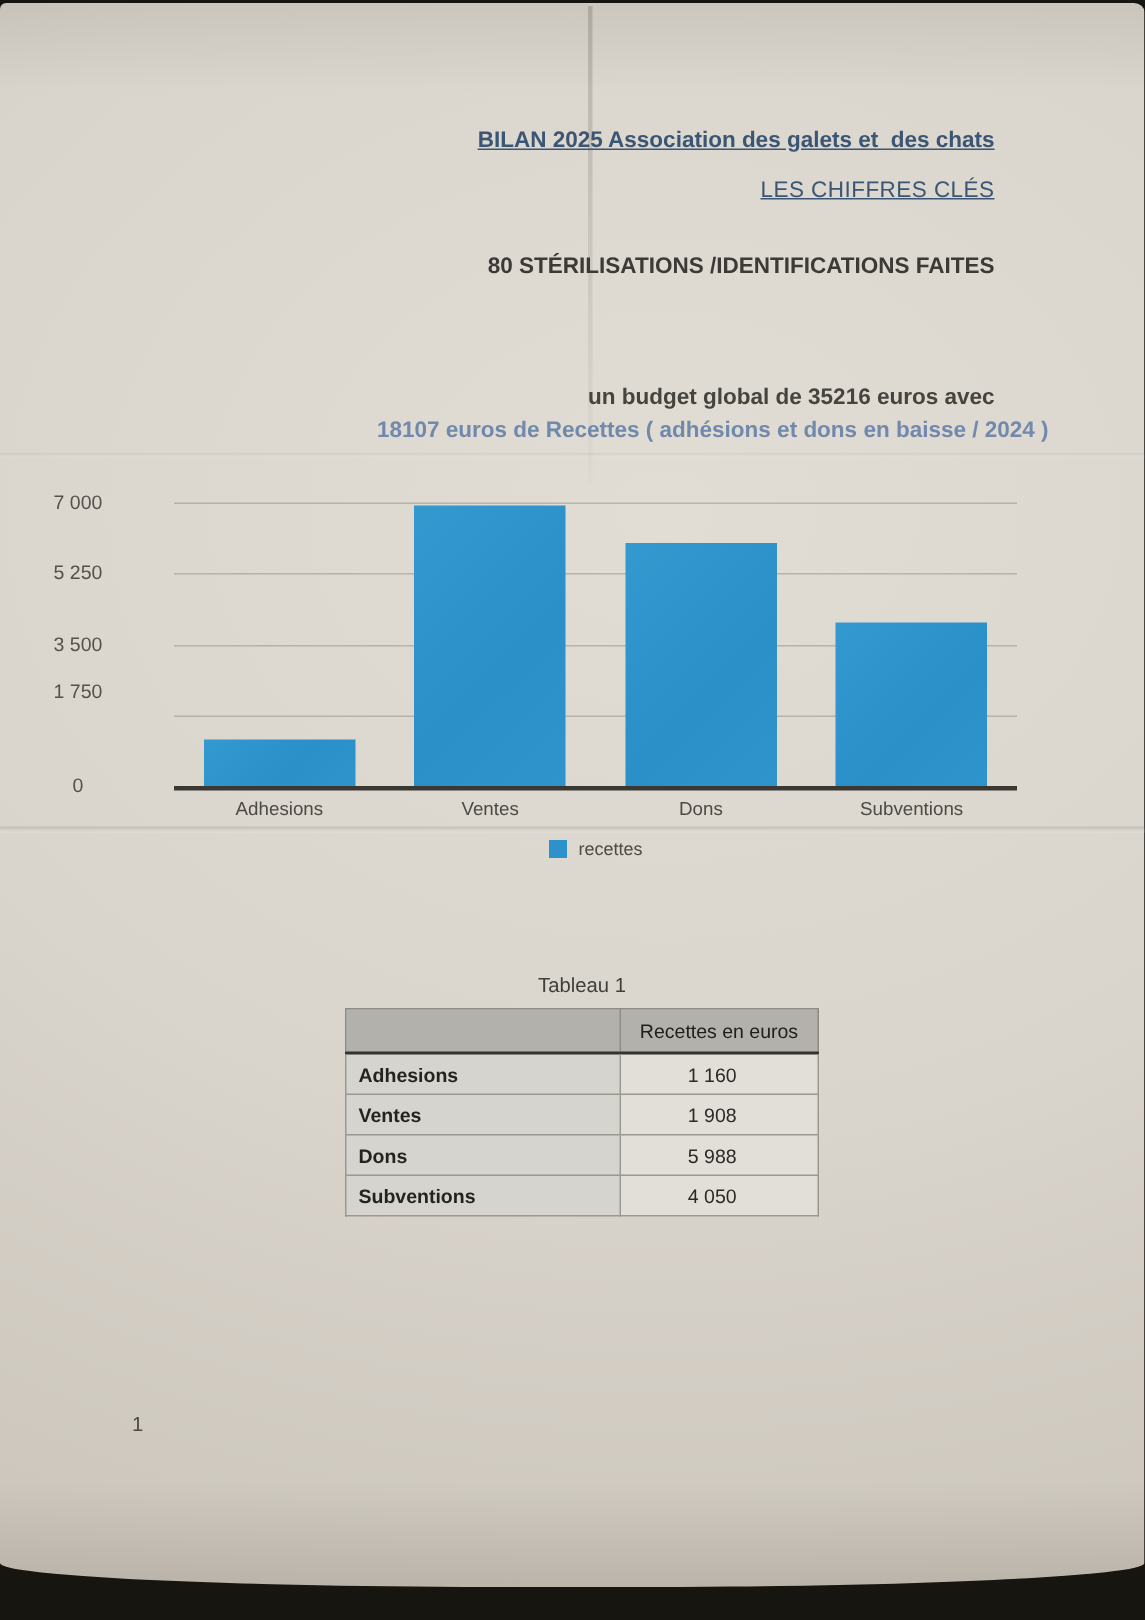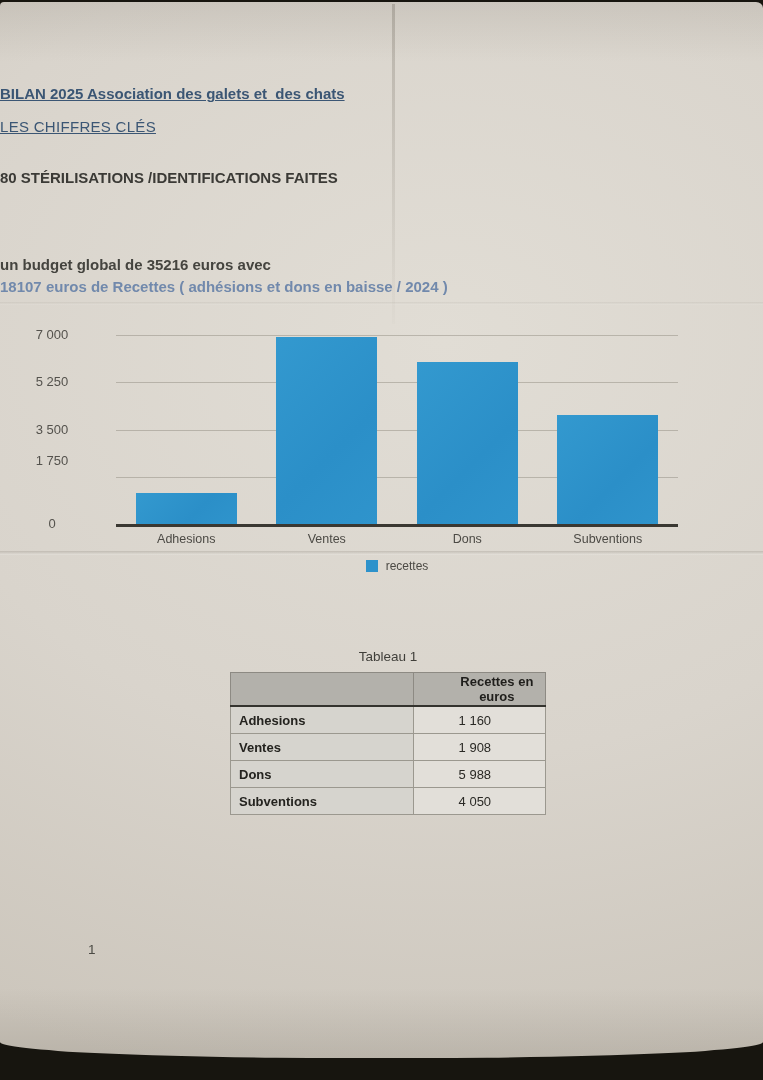--- a/index.html
+++ b/index.html
@@ -21,27 +21,27 @@
     background:linear-gradient(180deg, rgba(105,98,86,0.30), rgba(105,98,86,0.02));
   }
   .crease-h1{
     position:absolute;left:0;top:549px;width:763px;height:4px;
     background:linear-gradient(180deg, rgba(105,98,86,0.22), rgba(255,255,252,0.25));
   }
   .crease-h2{
     position:absolute;left:0;top:300px;width:763px;height:3px;
     background:linear-gradient(180deg, rgba(105,98,86,0.10), rgba(255,255,252,0.14));
   }
-  .txt{position:absolute;left:0;width:663px;text-align:left;white-space:pre-wrap;}
+  .txt{position:absolute;left:0;width:663px;text-align:right;white-space:pre-wrap;}
   .title-main{top:83px;font-size:15px;font-weight:bold;color:#3b5674;text-decoration:underline;}
   .title-sub{top:116px;font-size:15px;font-weight:normal;color:#3b5674;text-decoration:underline;letter-spacing:0.3px;}
   .stat1{top:167px;font-size:15px;font-weight:bold;color:#3b3a36;}
   .stat2{top:200px;font-size:15px;font-weight:bold;color:#3b3a36;}
   .budget1{top:254px;font-size:15px;font-weight:bold;color:#45443f;}
-  .budget2{top:276px;font-size:15px;font-weight:bold;color:#7189ac;}
+  .budget2{top:276px;font-size:15px;font-weight:bold;color:#7189ac;padding-left:36px;}
   
   .ylabels{position:absolute;left:0;top:333px;width:104px;height:189px;}
   .ylabels span{position:absolute;right:0;width:104px;text-align:center;font-size:13px;color:#54524d;}
   .plot{position:absolute;left:116px;top:333px;width:562px;height:189px;border-bottom:3px solid #3a3832;}
   .gridline{position:absolute;left:0;right:0;height:1px;background:rgba(128,122,111,0.40);}
   .bars{position:absolute;left:0;right:0;top:0;bottom:0;display:flex;align-items:flex-end;justify-content:space-around;}
   .bar{width:101px;background:linear-gradient(135deg,#3399cf 0%,#2b8fc8 60%,#2f94cc 100%);}
   .categories{position:absolute;left:116px;top:530px;width:562px;display:flex;}
   .categories span{flex:1;text-align:center;font-size:12.5px;color:#4c4a45;}
   .legend{position:absolute;left:116px;top:557px;width:562px;display:flex;justify-content:center;align-items:center;gap:8px;}
@@ -51,21 +51,21 @@
   .table-caption{position:absolute;left:230px;top:647px;width:316px;text-align:center;font-size:13.5px;color:#403f3a;}
   table.data{
     position:absolute;left:230px;top:670px;width:316px;
     border-collapse:collapse;table-layout:fixed;font-size:13px;
     border:1px solid #8d8a83;
   }
   table.data col.c1{width:58%;}
   table.data col.c2{width:42%;}
   table.data thead th{
     background:#b3b1ab;height:26px;border:1px solid #8d8a83;
-    border-bottom:2px solid #34332e;font-weight:bold;color:#1f1e1b;text-align:center;padding-left:36px;
+    border-bottom:2px solid #34332e;font-weight:normal;color:#1f1e1b;text-align:center;
   }
   table.data tbody th{
     background:#d6d4ce;height:24px;border:1px solid #9b988f;
     text-align:left;padding-left:8px;font-weight:bold;color:#24231f;font-size:13px;
   }
   table.data tbody td{
     background:#e2dfd9;border:1px solid #9b988f;
     text-align:center;padding-right:10px;color:#2a2925;font-weight:normal;
   }
   .page-number{position:absolute;left:88px;top:940px;font-size:13.5px;color:#4b4a44;}

